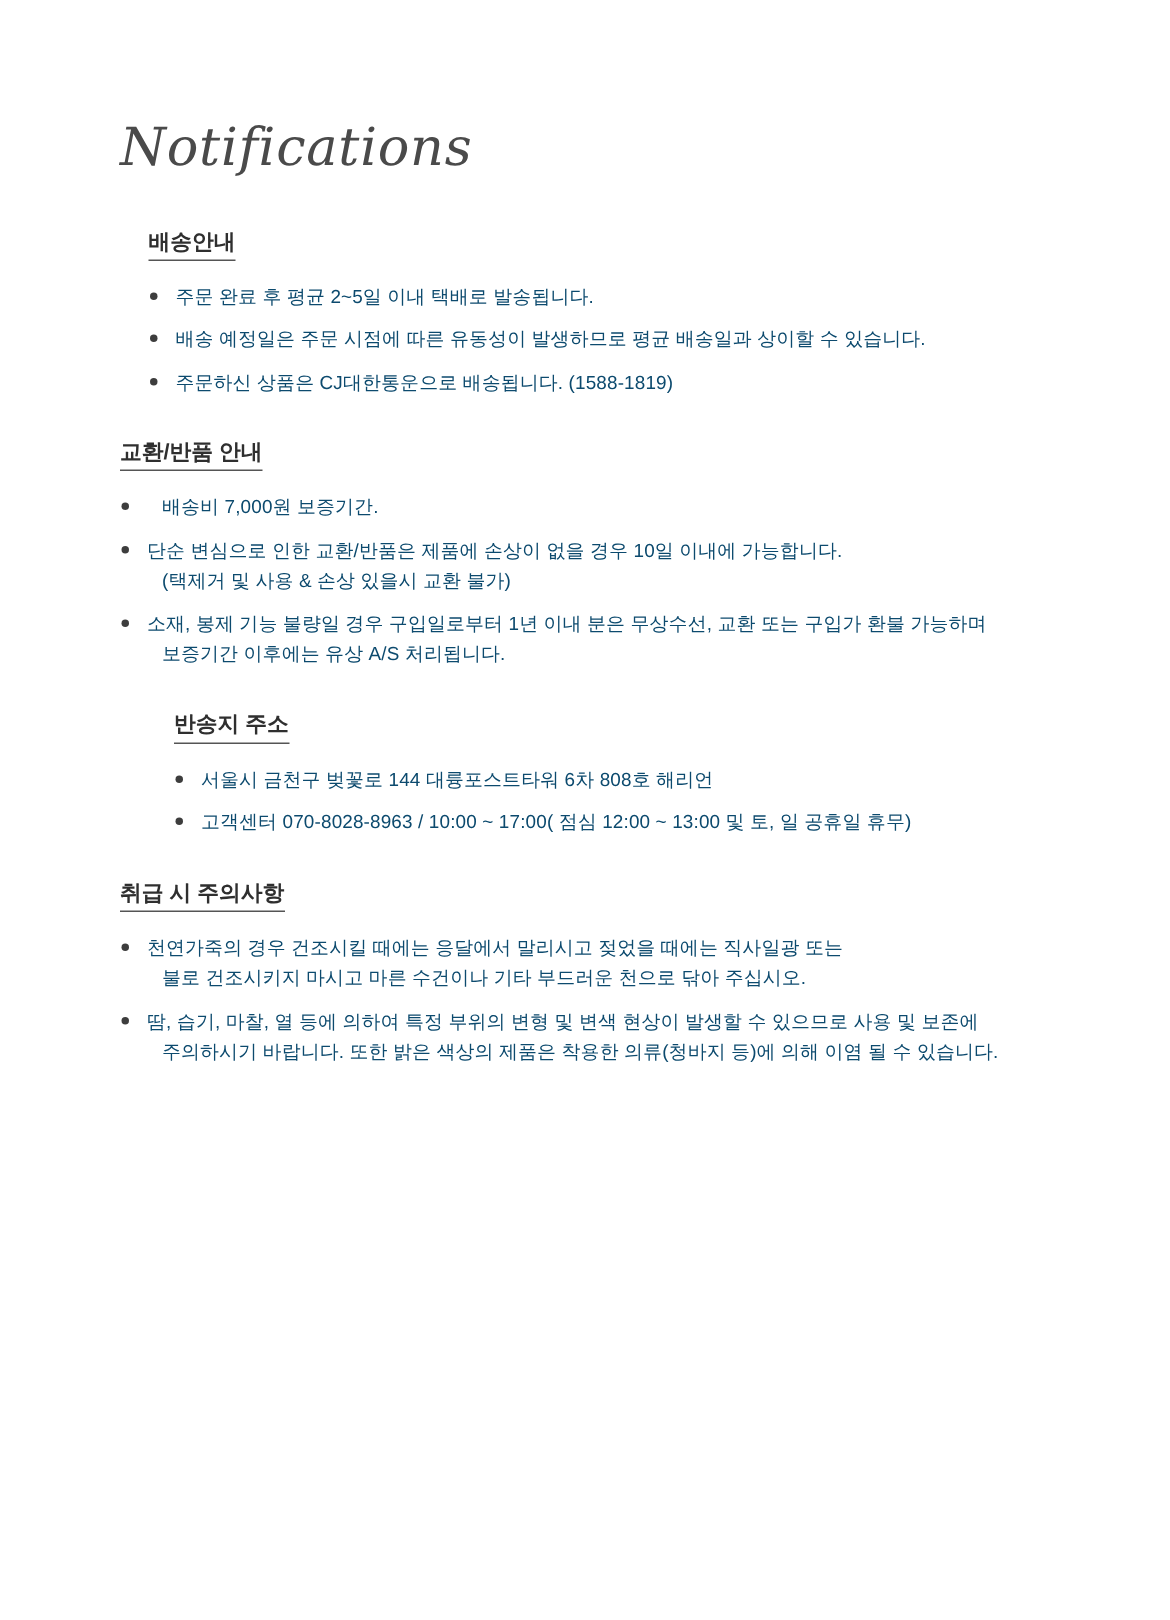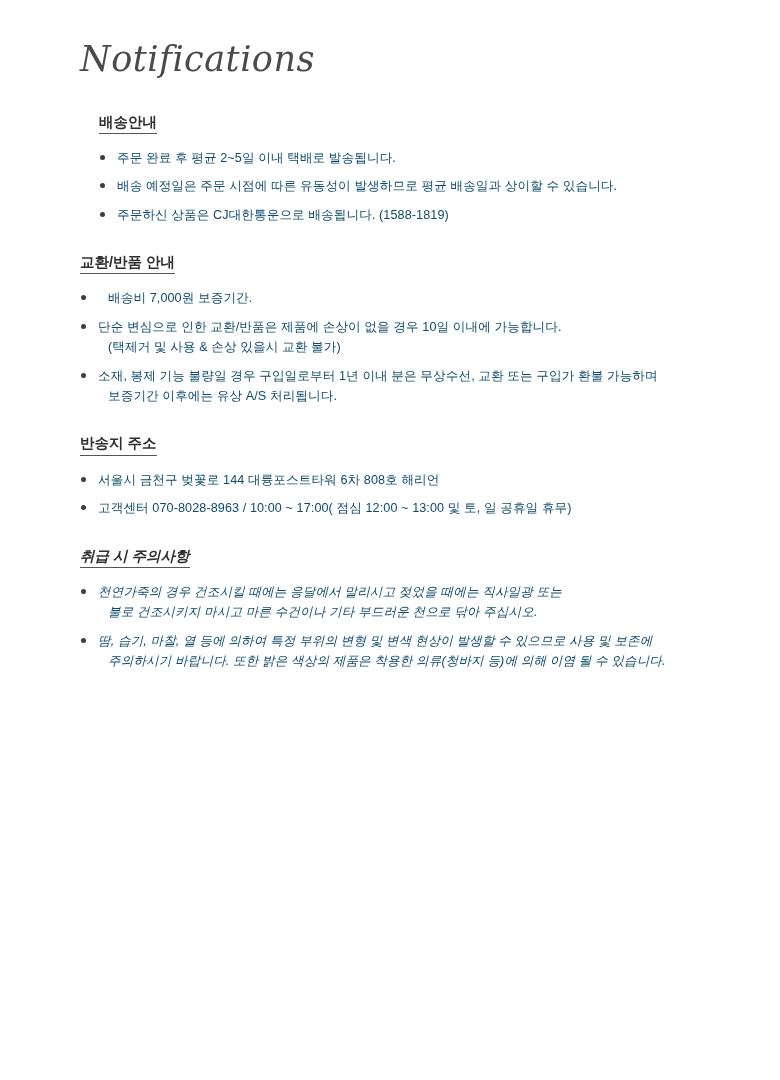--- a/index.html
+++ b/index.html
@@ -12,38 +12,37 @@
     background: #ffffff;
     font-family: "Liberation Sans", sans-serif;
     color: #3b3b3b;
     overflow: hidden;
   }
   .page {
     position: relative;
     width: 780px;
     height: 1080px;
     box-sizing: border-box;
-    padding: 40px 48px 0 80px;
+    padding: 80px 48px 0 80px;
   }
   .doc-title {
     font-family: "DejaVu Serif", serif;
     font-style: italic;
     font-size: 35px;
     letter-spacing: 0.5px;
     color: #4a4a4a;
     font-weight: 400;
     margin: 0 0 34px 0;
     line-height: 1.1;
   }
   .section {
     margin-bottom: 26px;
   }
   .section:last-child {
     margin-bottom: 0;
-    font-style: italic;
   }
   .section-heading {
     display: inline-block;
     font-size: 14.5px;
     font-weight: bold;
     color: #2f2f2f;
     border-bottom: 1.6px solid #555;
     padding-bottom: 2px;
     margin: 0 0 14px 0;
     line-height: 1.2;
@@ -75,21 +74,21 @@
     background: #3d3d3d;
   }
   .line {
     display: block;
   }
   .line.indent {
     padding-left: 10px;
   }
   .sec-shipping { margin-bottom: 28px; margin-left: 19px; }
   .sec-exchange { margin-bottom: 28px; }
-  .sec-address { margin-bottom: 28px; }
+  .sec-address { margin-bottom: 28px; margin-left: 36px; }
 </style>
 </head>
 <body>
 
 <div class="page">
   <h1 class="doc-title">Notifications</h1>
 
   <div class="section sec-shipping">
     <div class="section-heading">배송안내</div>
     <ul class="bullets">

